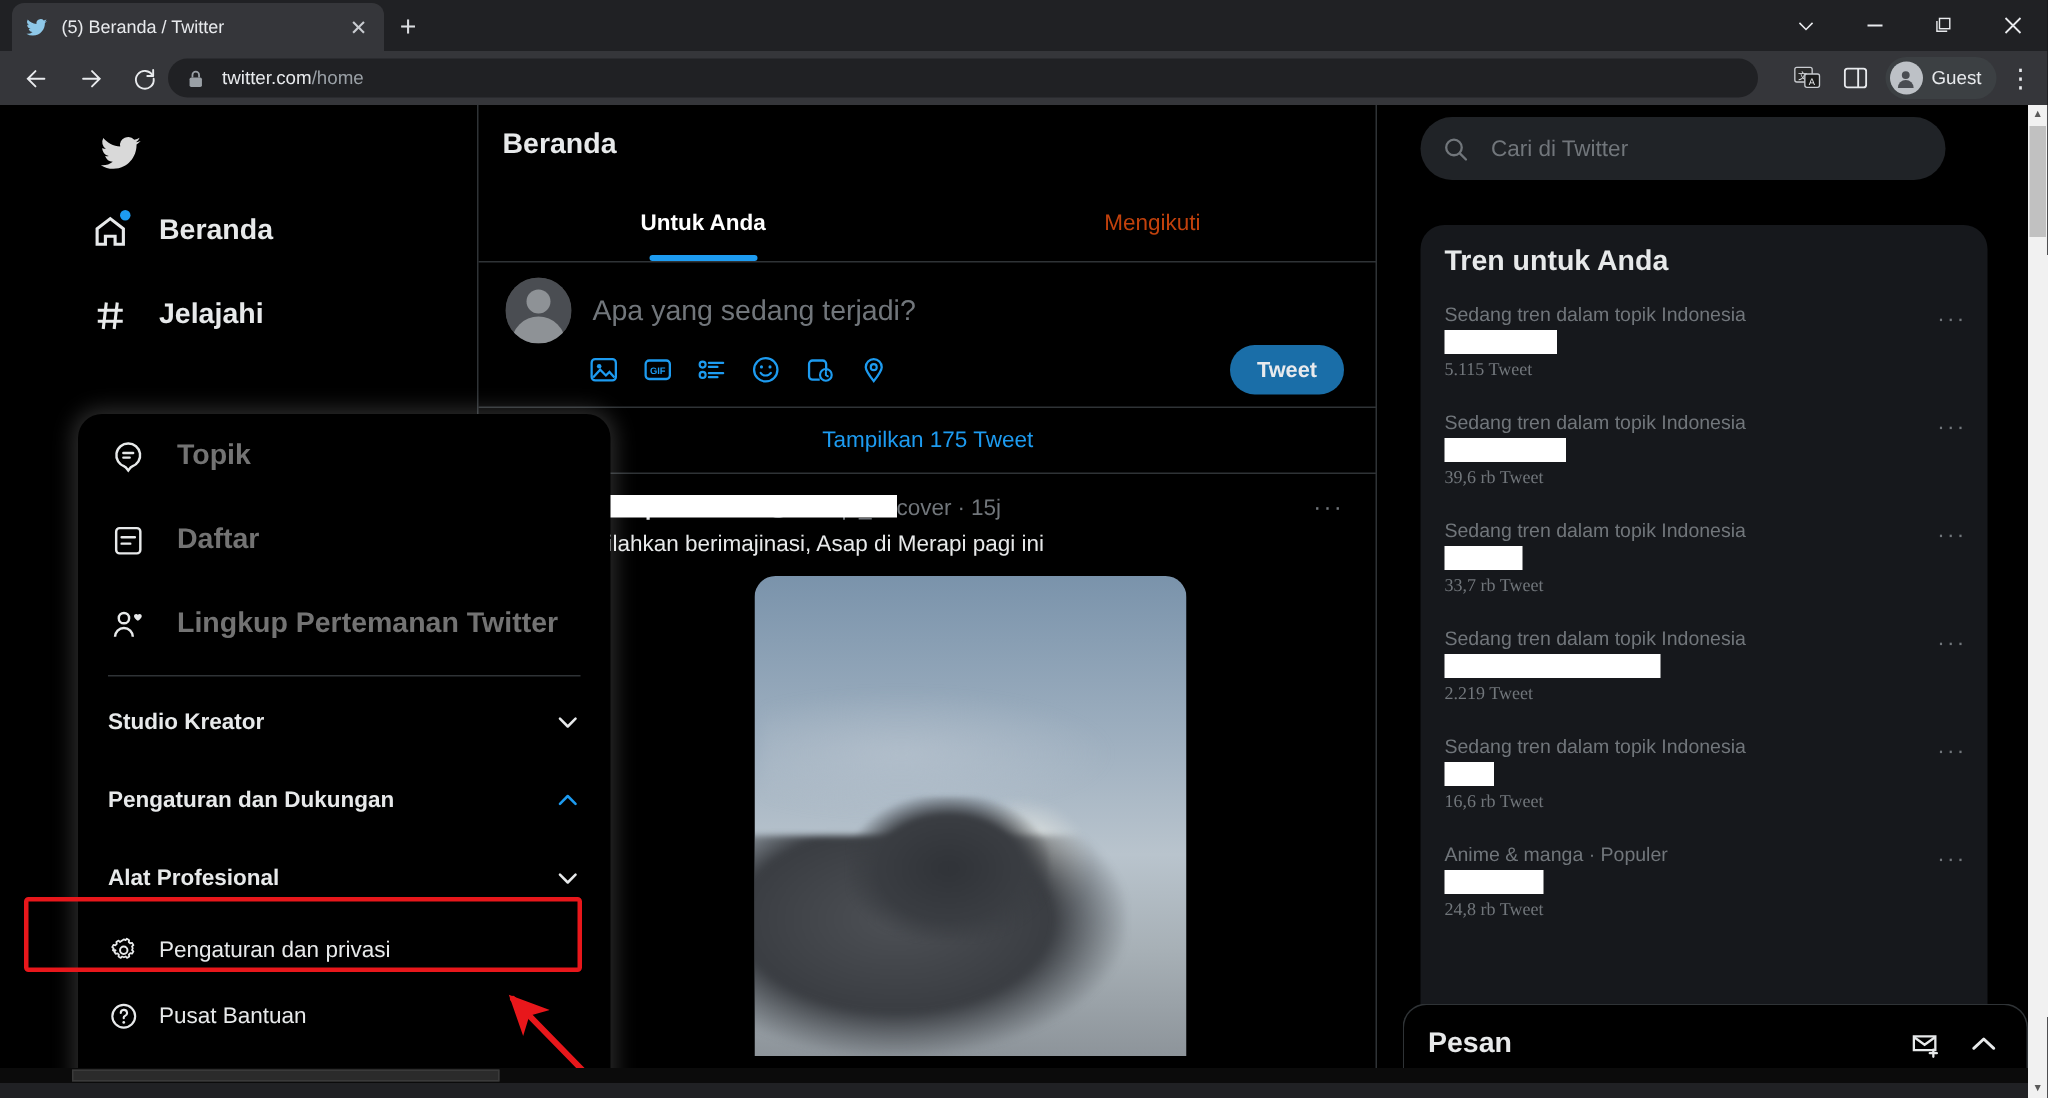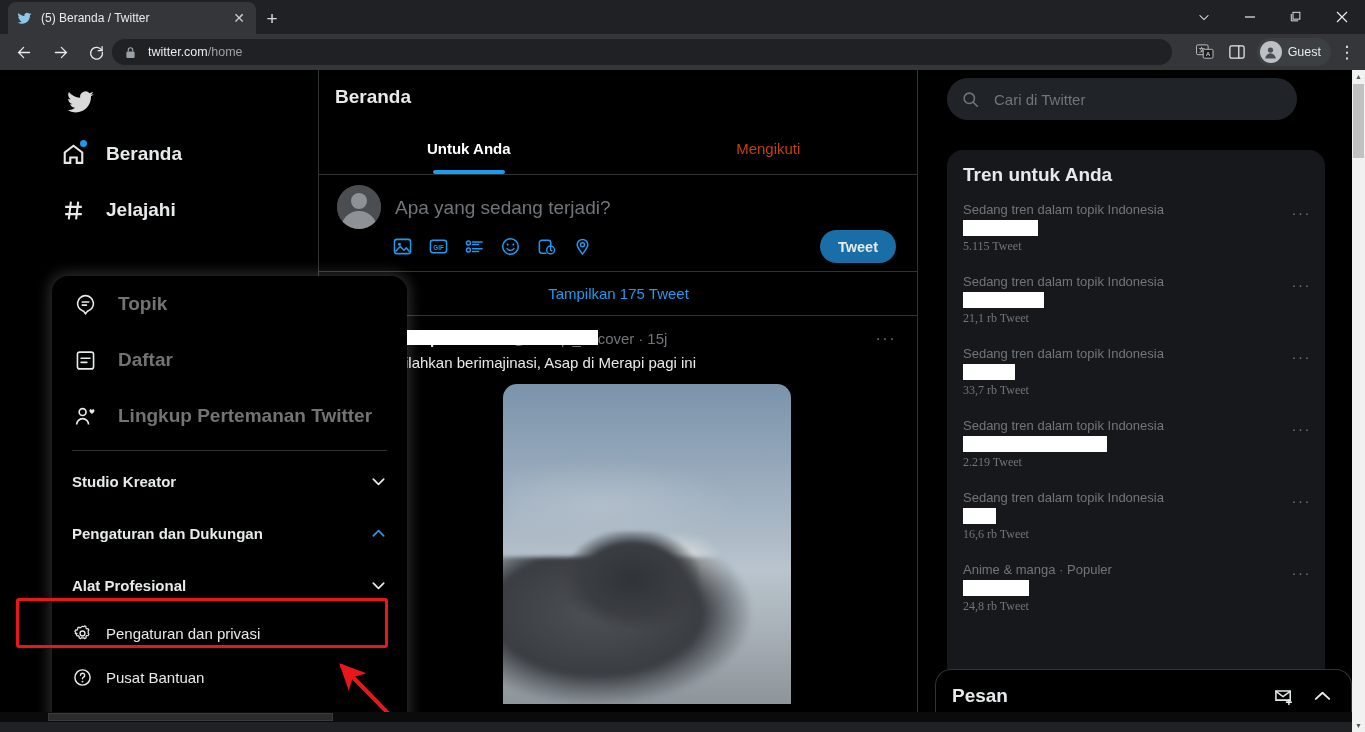--- a/index.html
+++ b/index.html
@@ -496,21 +496,21 @@
 
         <div class="trend">
           <div class="t-cat">Sedang tren dalam topik Indonesia</div>
           <div class="t-name"><span class="redact" style="width:75px;height:16px;"></span></div>
           <div class="t-count">5.115 Tweet</div>
           <div class="t-more">···</div>
         </div>
         <div class="trend">
           <div class="t-cat">Sedang tren dalam topik Indonesia</div>
           <div class="t-name"><span class="redact" style="width:81px;height:16px;"></span></div>
-          <div class="t-count">21,1 rb Tweet</div>
+          <div class="t-count">39,6 rb Tweet</div>
           <div class="t-more">···</div>
         </div>
         <div class="trend">
           <div class="t-cat">Sedang tren dalam topik Indonesia</div>
           <div class="t-name"><span class="redact" style="width:52px;height:16px;"></span></div>
           <div class="t-count">33,7 rb Tweet</div>
           <div class="t-more">···</div>
         </div>
         <div class="trend">
           <div class="t-cat">Sedang tren dalam topik Indonesia</div>

